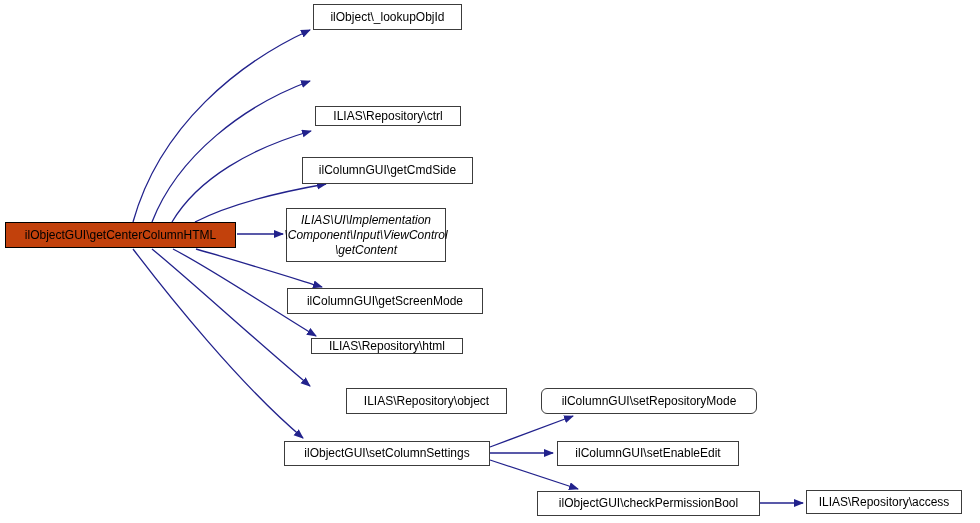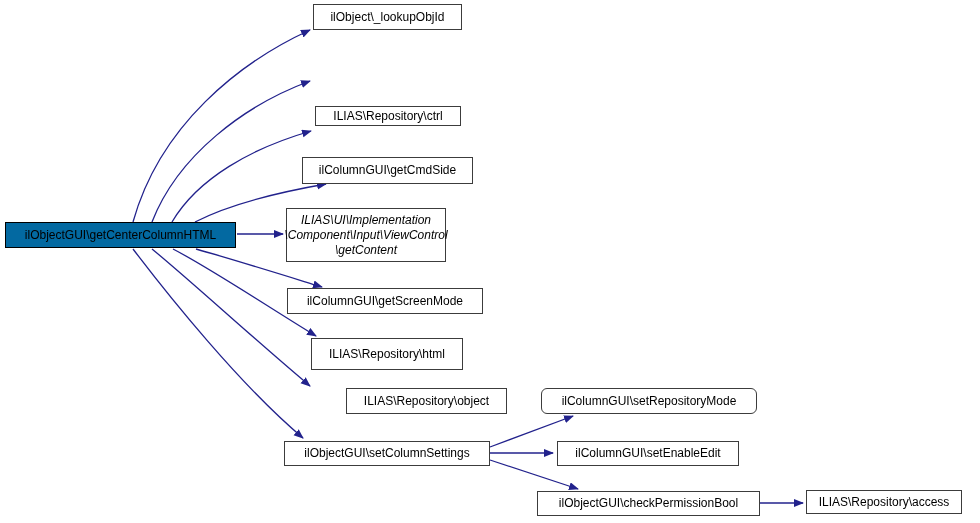--- a/index.html
+++ b/index.html
@@ -27,21 +27,21 @@
     border: 1px solid #3c3c3c;
     color: #000000;
     font-size: 12px;
     line-height: 1.25;
     text-align: center;
     white-space: pre-line;
     cursor: pointer;
     padding: 0 2px;
   }
   .node.main {
-    background: #0369a1;
+    background: #c2410c;
     border: 1.5px solid #000000;
     cursor: default;
   }
   .edge-path {
     fill: none;
     stroke: #22228c;
     stroke-width: 1.3px;
   }
 </style>
 </head>
@@ -78,21 +78,21 @@
   <div class="node" style="left:315px; top:106px; width:146px; height:20px;">ILIAS\Repository\ctrl</div>
 
   <div class="node" style="left:302px; top:157px; width:171px; height:27px;">ilColumnGUI\getCmdSide</div>
 
   <div class="node" style="left:286px; top:208px; width:160px; height:54px;font-style:italic;">ILIAS\UI\Implementation
 \Component\Input\ViewControl
 \getContent</div>
 
   <div class="node" style="left:287px; top:288px; width:196px; height:26px;">ilColumnGUI\getScreenMode</div>
 
-  <div class="node" style="left:311px; top:338px; width:152px; height:32px;">ILIAS\Repository\html</div>
+  <div class="node" style="left:311px; top:338px; width:152px; height:16px;">ILIAS\Repository\html</div>
 
   <div class="node" style="left:307px; top:388px; width:161px; height:26px;margin-left:39px;">ILIAS\Repository\object</div>
 
   <div class="node" style="left:284px; top:441px; width:206px; height:25px;">ilObjectGUI\setColumnSettings</div>
 
   <div class="node" style="left:541px; top:388px; width:216px; height:26px;border-radius:6px;">ilColumnGUI\setRepositoryMode</div>
 
   <div class="node" style="left:557px; top:441px; width:182px; height:25px;">ilColumnGUI\setEnableEdit</div>
 
   <div class="node" style="left:537px; top:491px; width:223px; height:25px;">ilObjectGUI\checkPermissionBool</div>

